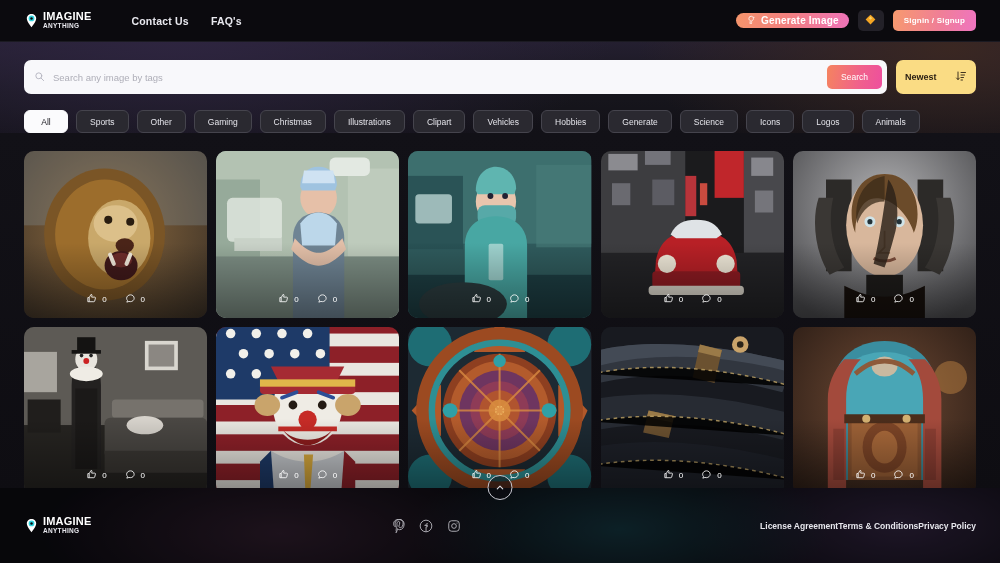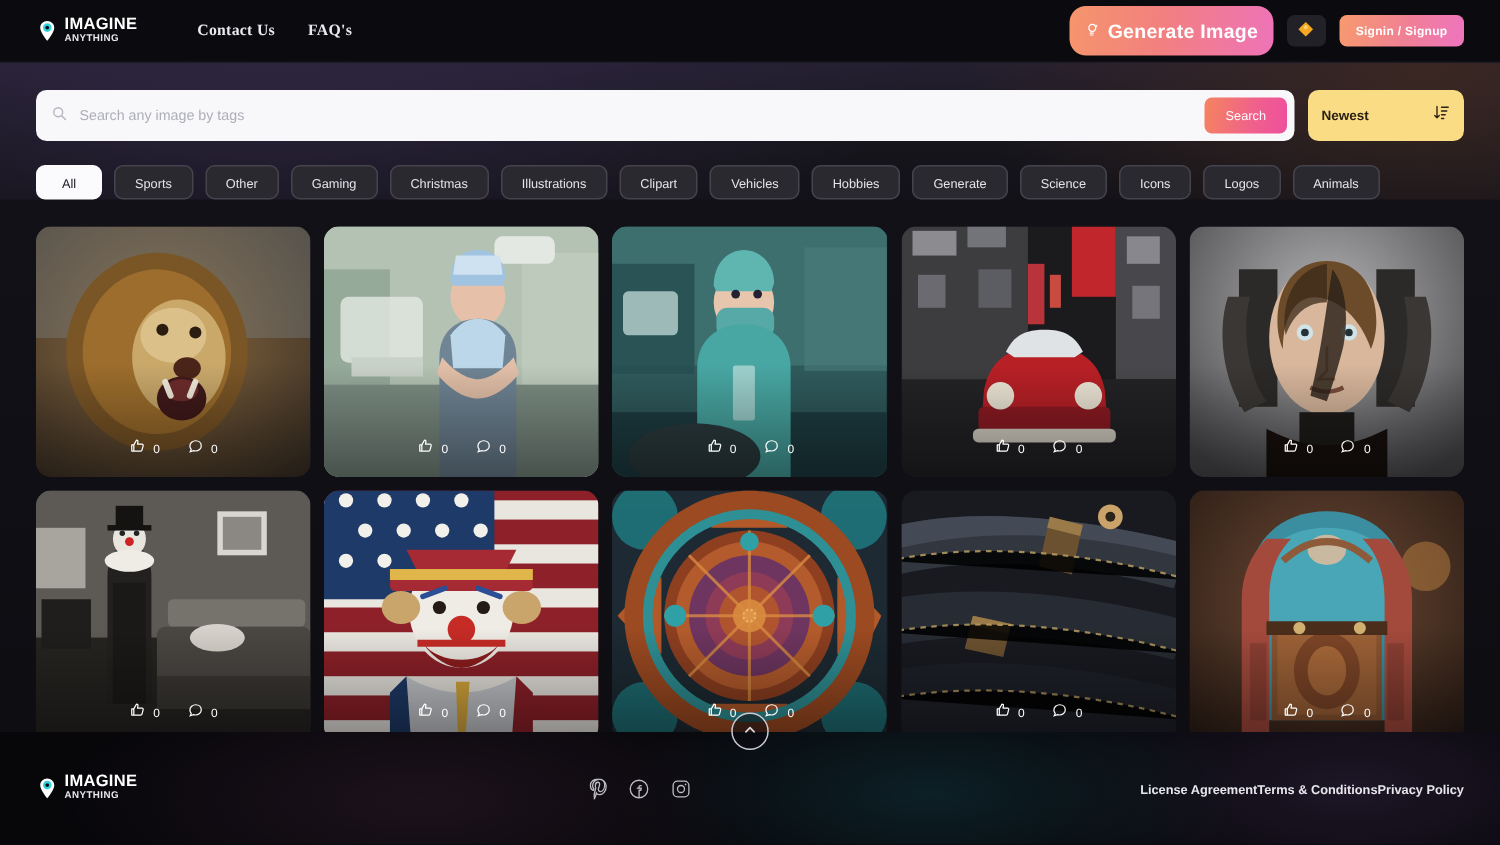--- a/index.html
+++ b/index.html
@@ -25,31 +25,31 @@
   .logo-mark { width: 15px; height: 15px; position: relative; }
   .logo-text { display: flex; flex-direction: column; line-height: 1; }
   .logo-top {
     font-size: 11px; font-weight: bold; color: #fff; letter-spacing: .2px;
     font-family: "Liberation Sans", sans-serif;
   }
   .logo-bottom {
     font-size: 6.5px; font-weight: bold; color: #e8e8ee; letter-spacing: .3px;
     margin-top: 1px;
   }
-  .nav { display: flex; align-items: center; gap: 22px; margin-left: 40px; font-family: Liberation Serif, serif; }
+  .nav { display: flex; align-items: center; gap: 22px; margin-left: 40px; }
   .nav a {
     font-size: 10.5px; color: #e9e9ef; text-decoration: none; font-weight: 600;
     letter-spacing: .2px;
   }
   .header-right { margin-left: auto; display: flex; align-items: center; gap: 9px; }
   .btn-generate {
     display: flex; align-items: center; gap: 5px;
-    height: 33px; padding: 0 10px; border-radius: 11px; border: none;
+    height: 15px; padding: 0 10px; border-radius: 11px; border: none;
     background: linear-gradient(95deg, #f5956c 0%, #f2807f 45%, #ee73b8 100%);
-    color: #fff; font-size: 13px; font-weight: bold; letter-spacing: .2px;
+    color: #fff; font-size: 10px; font-weight: bold; letter-spacing: .2px;
     cursor: pointer; font-family: "Liberation Sans", sans-serif;
   }
   .btn-coin {
     width: 26px; height: 21px; border-radius: 5px; background: #232128;
     border: none; display: flex; align-items: center; justify-content: center;
     cursor: pointer;
   }
   .btn-signin {
     height: 21px; padding: 0 11px; border-radius: 5px; border: none;
     background: linear-gradient(100deg, #f79a6e 0%, #f07f96 55%, #ef74c0 100%);
@@ -79,21 +79,21 @@
   }
   .search-input::placeholder { color: #aeaeb8; }
   .btn-search {
     position: absolute; right: 5px; top: 5px;
     height: 24px; padding: 0 14px; border-radius: 5px; border: none;
     background: linear-gradient(100deg, #f5845f 0%, #f0608c 60%, #ee4f9e 100%);
     color: #fff; font-size: 8.5px; font-weight: normal; cursor: pointer;
     font-family: "Liberation Sans", sans-serif;
   }
   .sort-select {
-    width: 104px; height: 34px; background: #fadc84; border-radius: 7px;
+    width: 80px; height: 34px; background: #fadc84; border-radius: 7px;
     display: flex; align-items: center; justify-content: space-between;
     padding: 0 9px; cursor: pointer;
   }
   .sort-label { font-size: 9px; font-weight: bold; color: #2b2014; }
 
   
   .chips { display: flex; gap: 8px; padding: 16px 0 0 0; align-items: center; }
   .chip {
     height: 23px; padding: 0 13px; border-radius: 6px;
     background: #2a2930; border: 1px solid #45444d;

